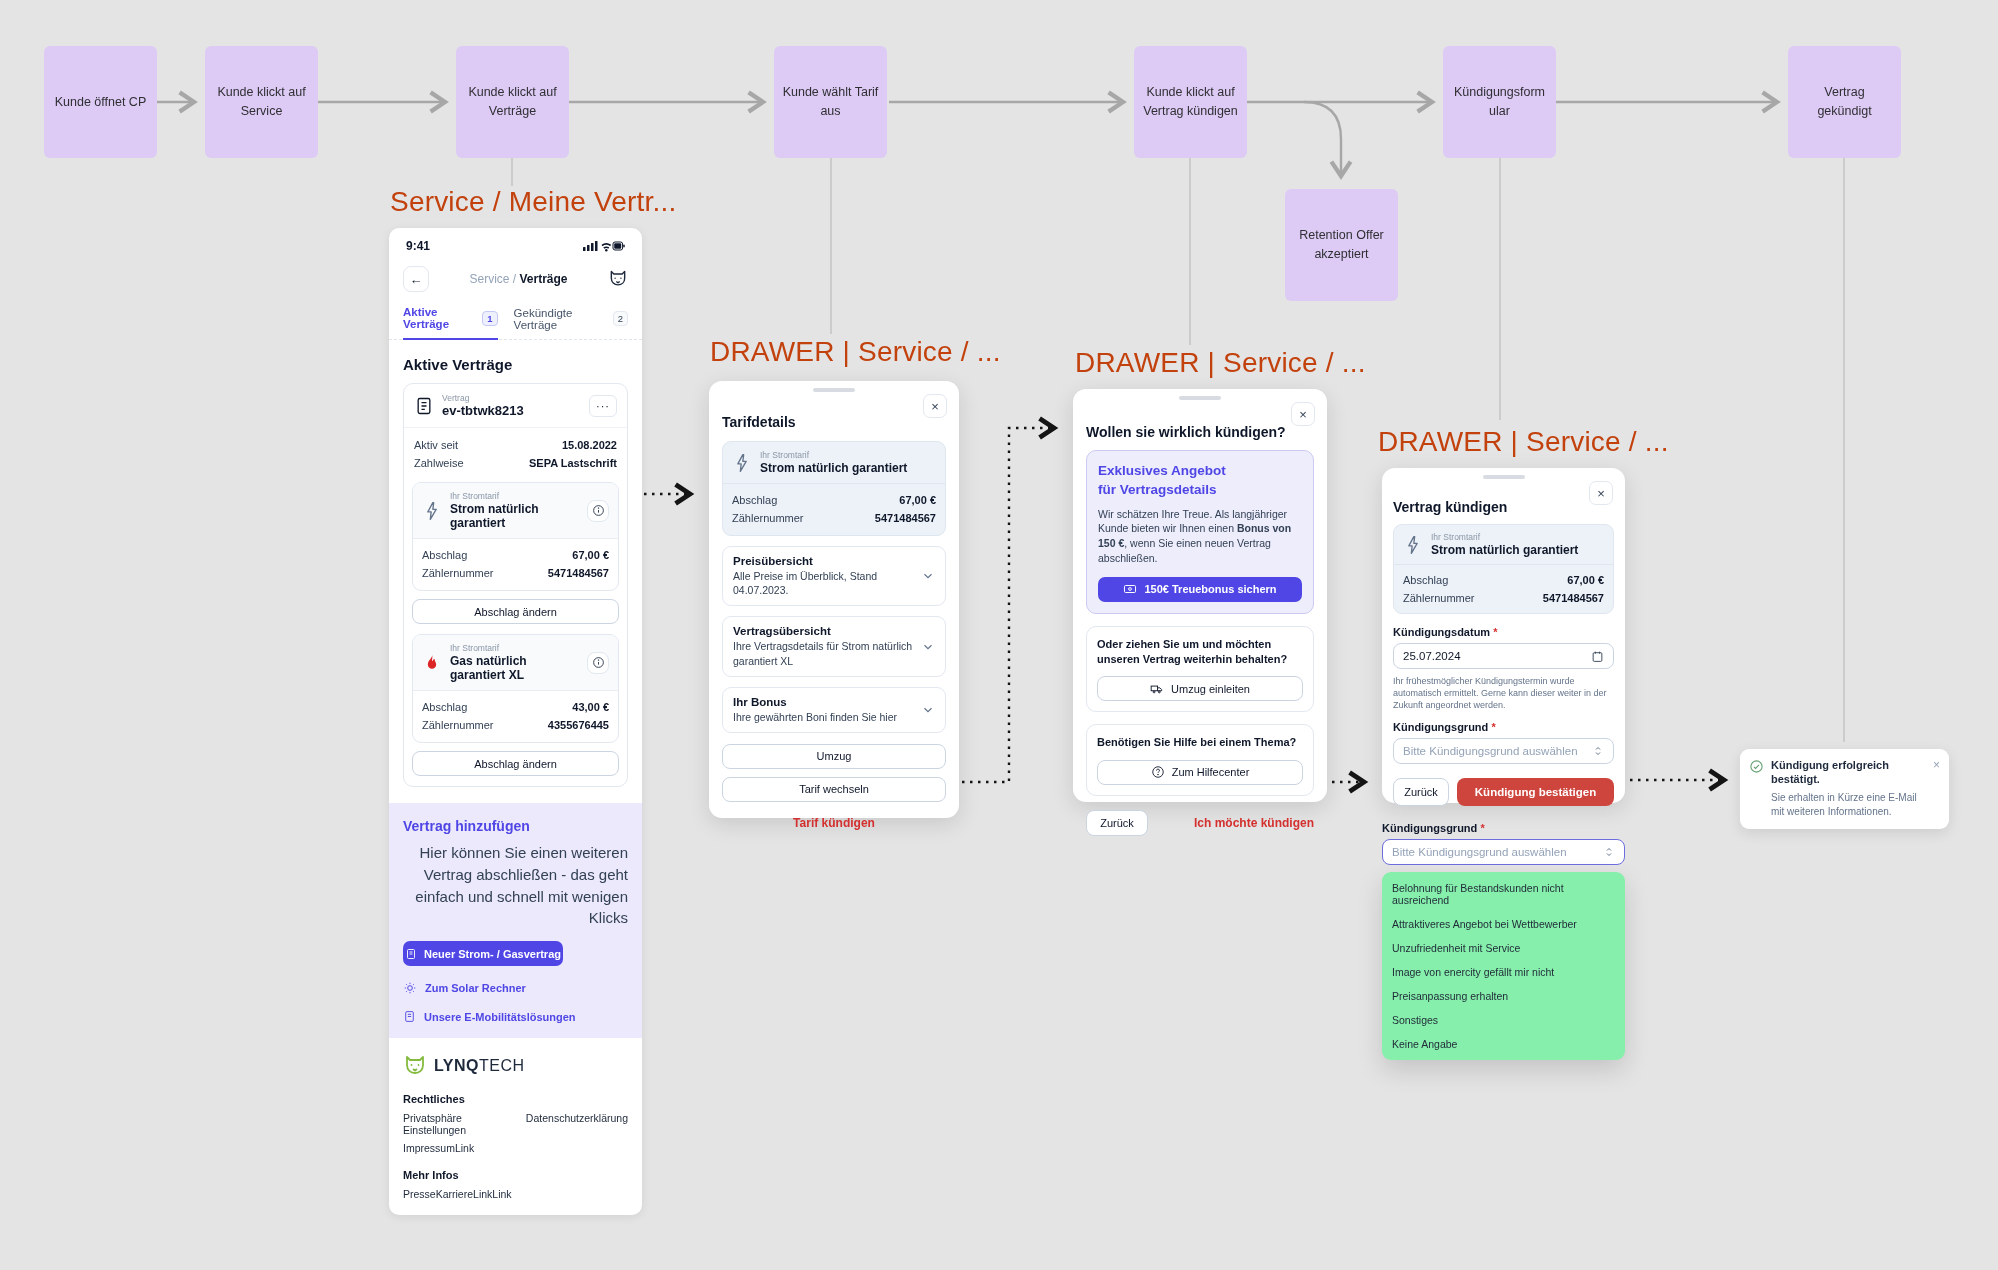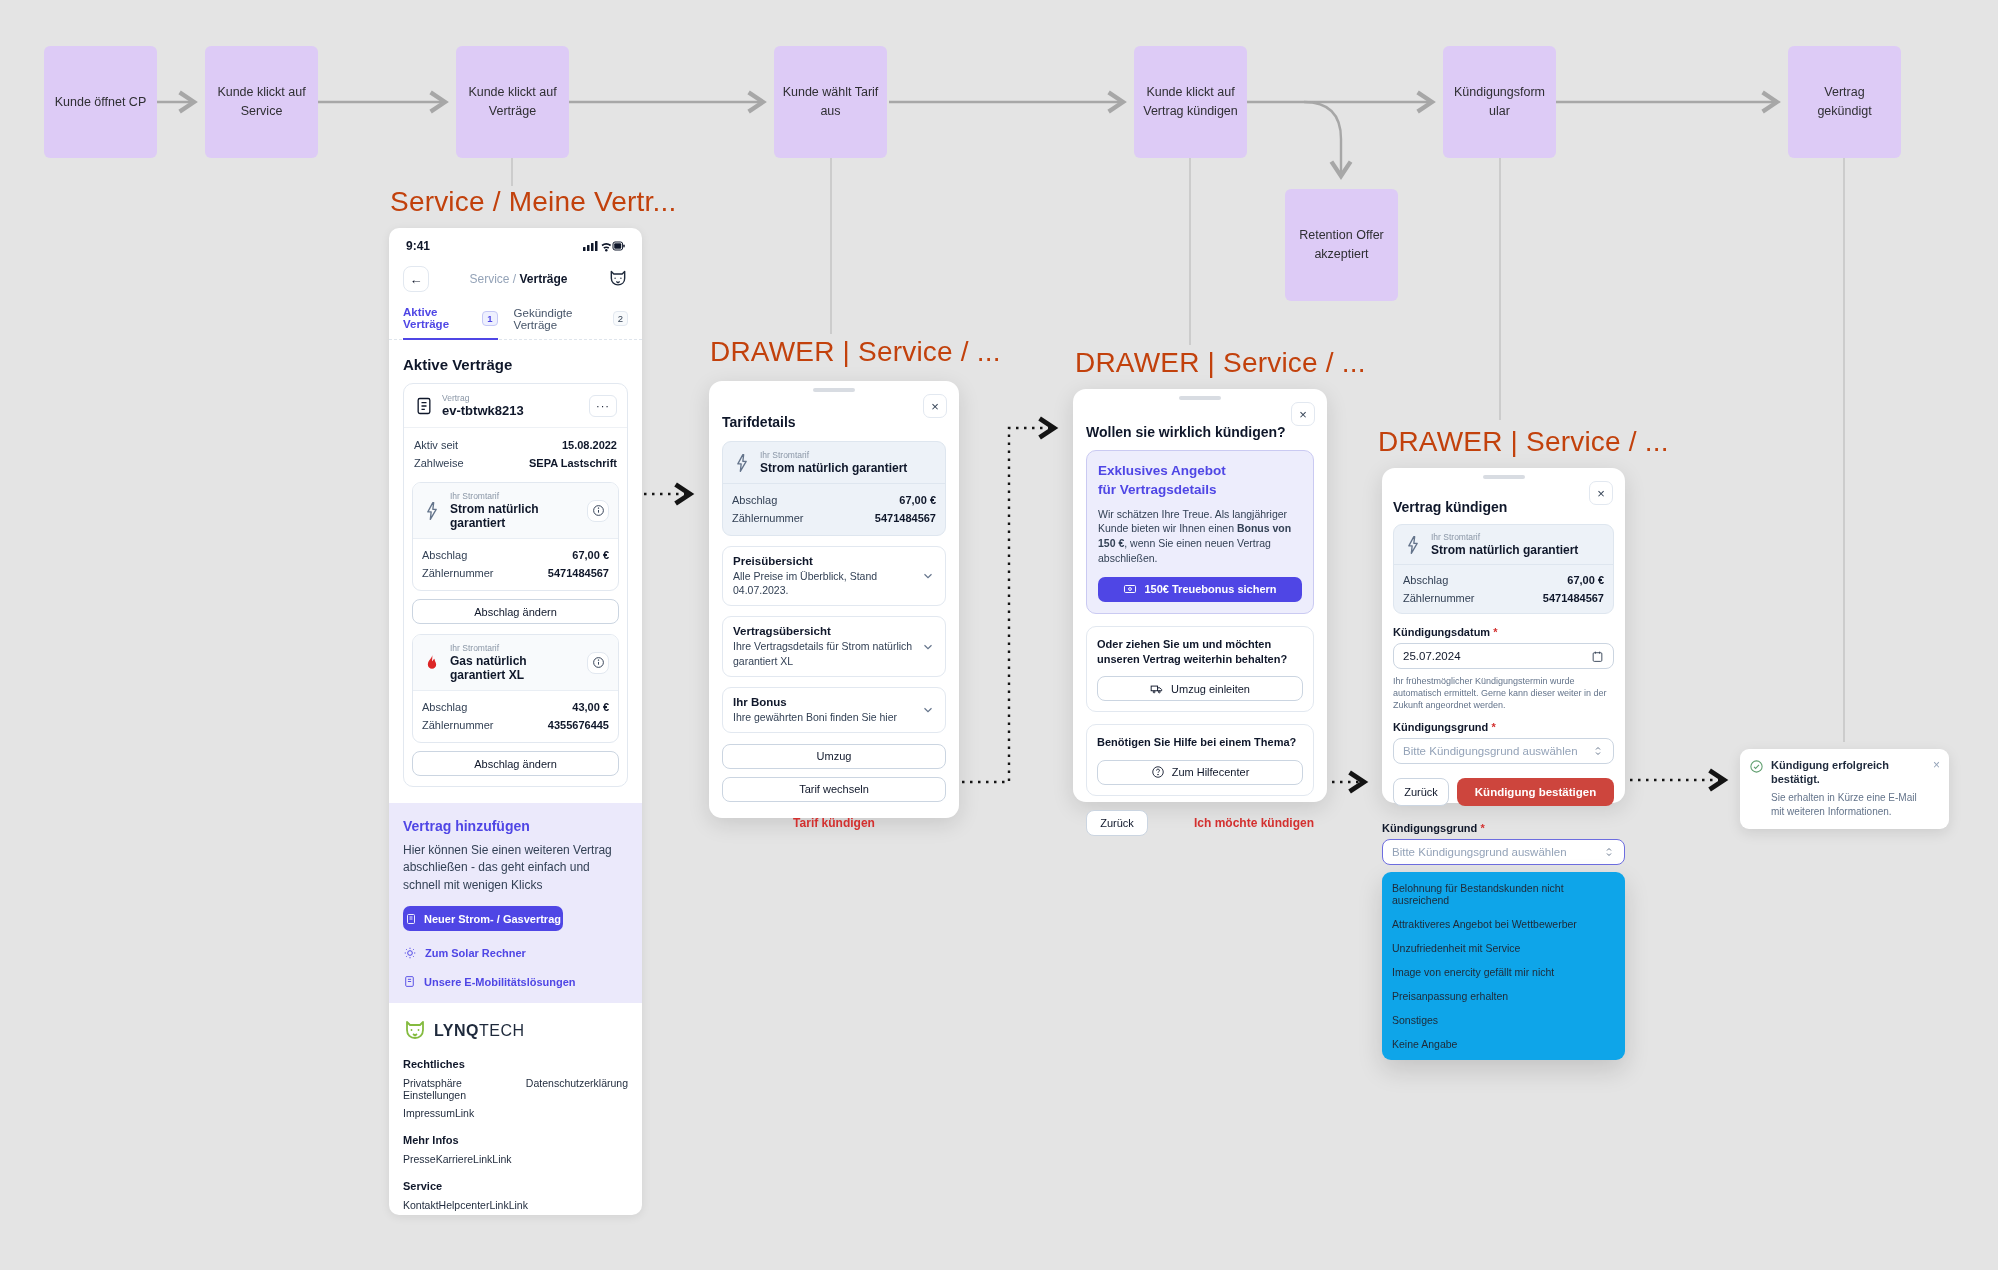--- a/index.html
+++ b/index.html
@@ -86,21 +86,21 @@
   .vcard { border:1px solid #e2e8f0; border-radius:10px; }
   .vhead { display:flex; align-items:center; gap:8px; padding:9px 10px; border-bottom:1px solid #eef1f5; }
   .vid { font-size:13px; font-weight:700; }
   .dots { width:28px; height:22px; border:1px solid #e2e8f0; border-radius:6px; background:#fff;
     display:flex; align-items:center; justify-content:center; font-size:11px; letter-spacing:1px; color:#0f172a; }
   .vrows { padding:8px 10px 2px; }
   .subcard { margin:8px; }
   .subbtn { margin:0 8px 10px; }
   .addsec { background:#ebe9fb; padding:15px 14px; margin-top:16px; }
   .addsec h3 { color:#4f46e5; font-size:14px; font-weight:700; }
-  .addsec p { font-size:12px; color:#334155; line-height:1.45; margin:8px 0 12px; }
+  .addsec p { font-size:15px; color:#334155; line-height:1.45; margin:8px 0 12px;text-align:right; }
   .addbtn { width:160px; }
   .plink { display:flex; align-items:center; gap:8px; color:#4f46e5; font-size:11px; font-weight:600; margin-top:15px; }
   .pfooter { padding:16px 14px; }
   .logo { display:flex; align-items:center; gap:7px;text-align:right; }
   .logotext { font-size:16px; letter-spacing:.5px; color:#1e293b; }
   .logotext b { font-weight:800; }
   .fgroup { margin-top:15px; }
   .fgroup h5 { font-size:11px; font-weight:700; margin-bottom:7px; }
   .frow { display:flex; font-size:10.5px; color:#1e293b; margin-top:6px; }
 
@@ -121,21 +121,21 @@
     display:flex; align-items:center; justify-content:space-between; padding:0 9px; font-size:11.5px; margin-top:5px; }
   .input .ph { color:#94a3b8; }
   .input.focused { border:1.5px solid #6d6de0; }
   .helper { font-size:9px; color:#64748b; line-height:1.35; margin-top:6px; }
   .formbtns { display:flex; gap:8px; margin-top:14px; }
   .formbtns .backsm { height:28px; width:56px; flex:none; }
   .formbtns .btn-danger { flex:1; }
 
   #reason-group { position:absolute; left:1382px; top:822px; width:243px; z-index:4; }
   #reason-group .flabel { margin-top:0; }
-  .options { background:#0ea5e9; border-radius:9px; box-shadow:0 10px 26px rgba(0,0,0,.14); margin-top:7px; padding:4px 0; }
+  .options { background:#86efac; border-radius:9px; box-shadow:0 10px 26px rgba(0,0,0,.14); margin-top:7px; padding:4px 0; }
   .opt { font-size:10.5px; color:#1f2937; padding:6px 10px; }
 
   
   .toast { left:1740px; top:749px; width:209px; border-radius:9px; box-shadow:0 4px 14px rgba(0,0,0,.10);
     padding:9px 9px 10px; display:flex; gap:7px; }
   .toast .tt { font-size:11px; font-weight:700; color:#1e293b; line-height:1.3; }
   .toast .tb { font-size:10px; color:#64748b; line-height:1.4; margin-top:4px; }
   .toast .tx { color:#94a3b8; font-size:12px; margin-left:2px; }
   svg { display:block; }
 </style>

